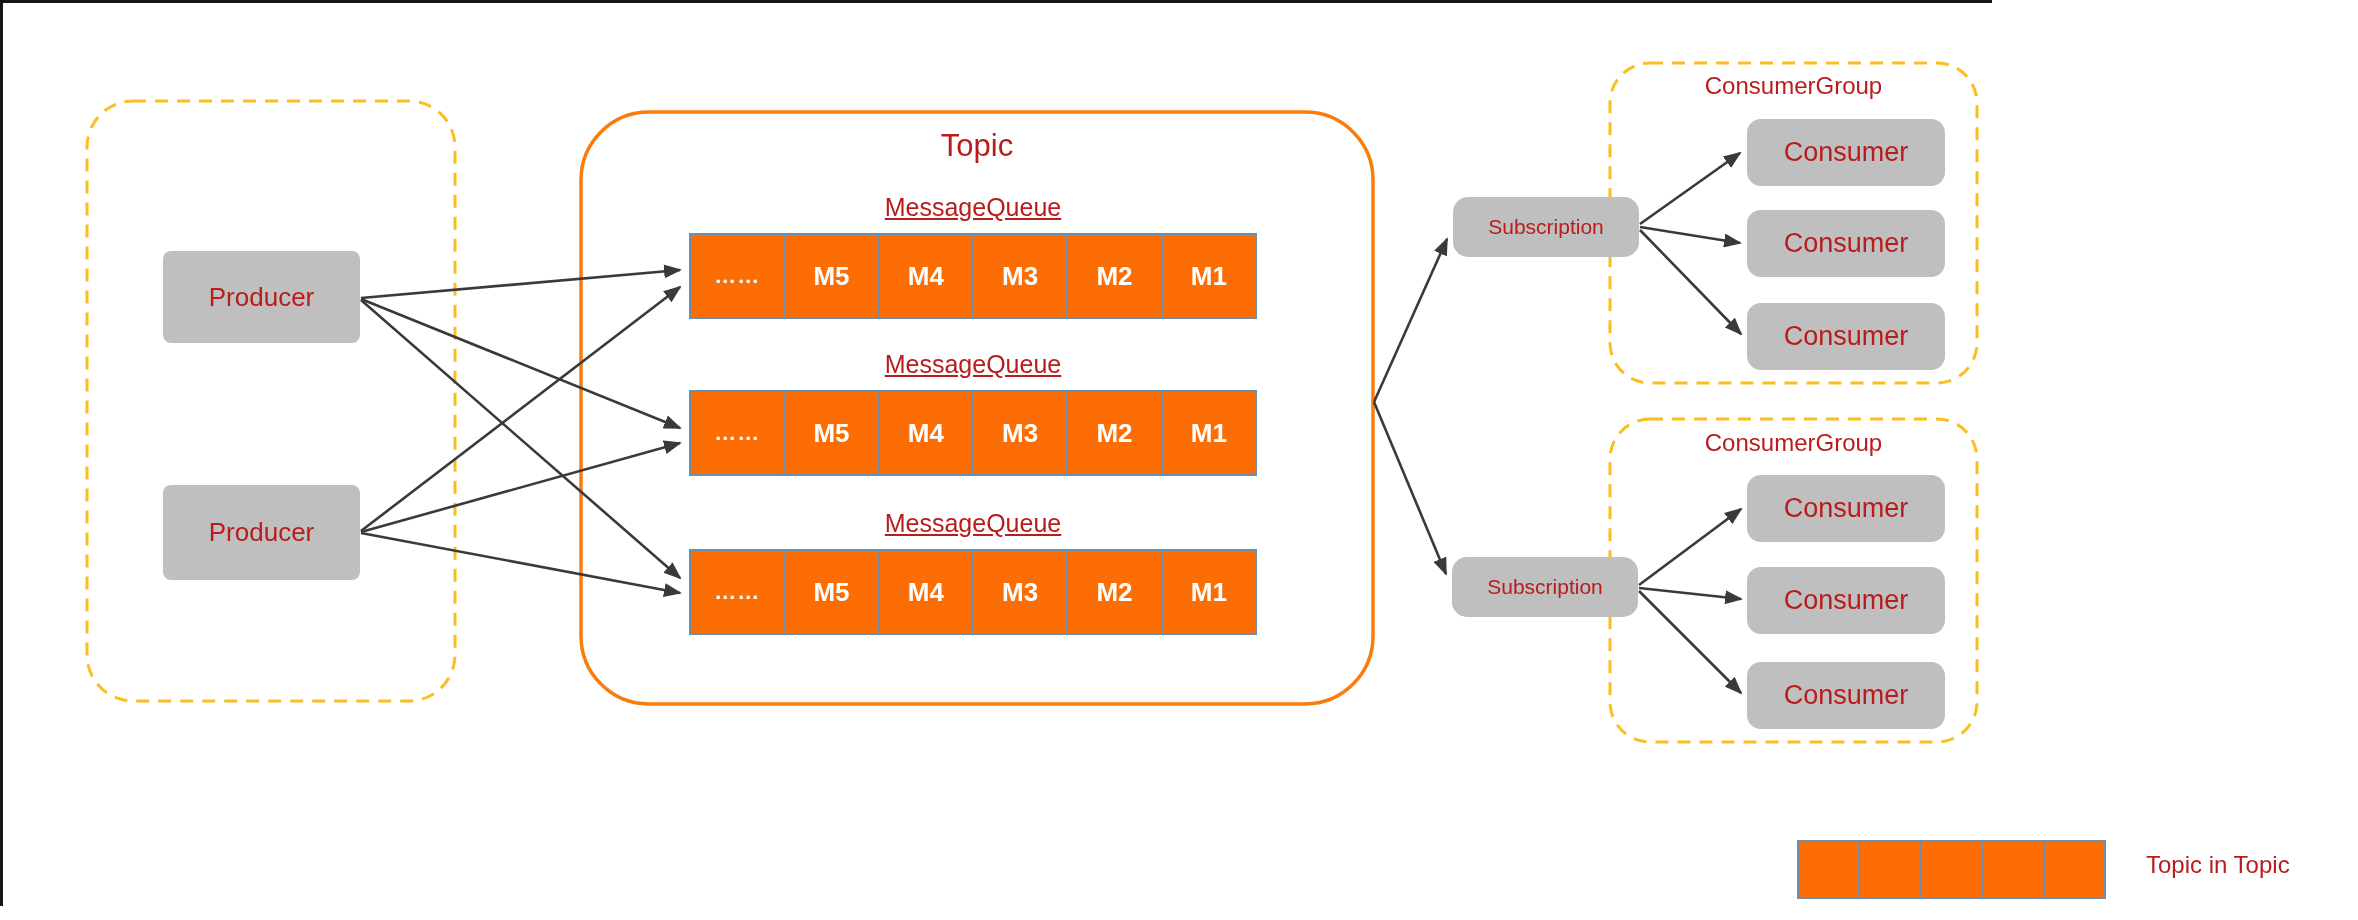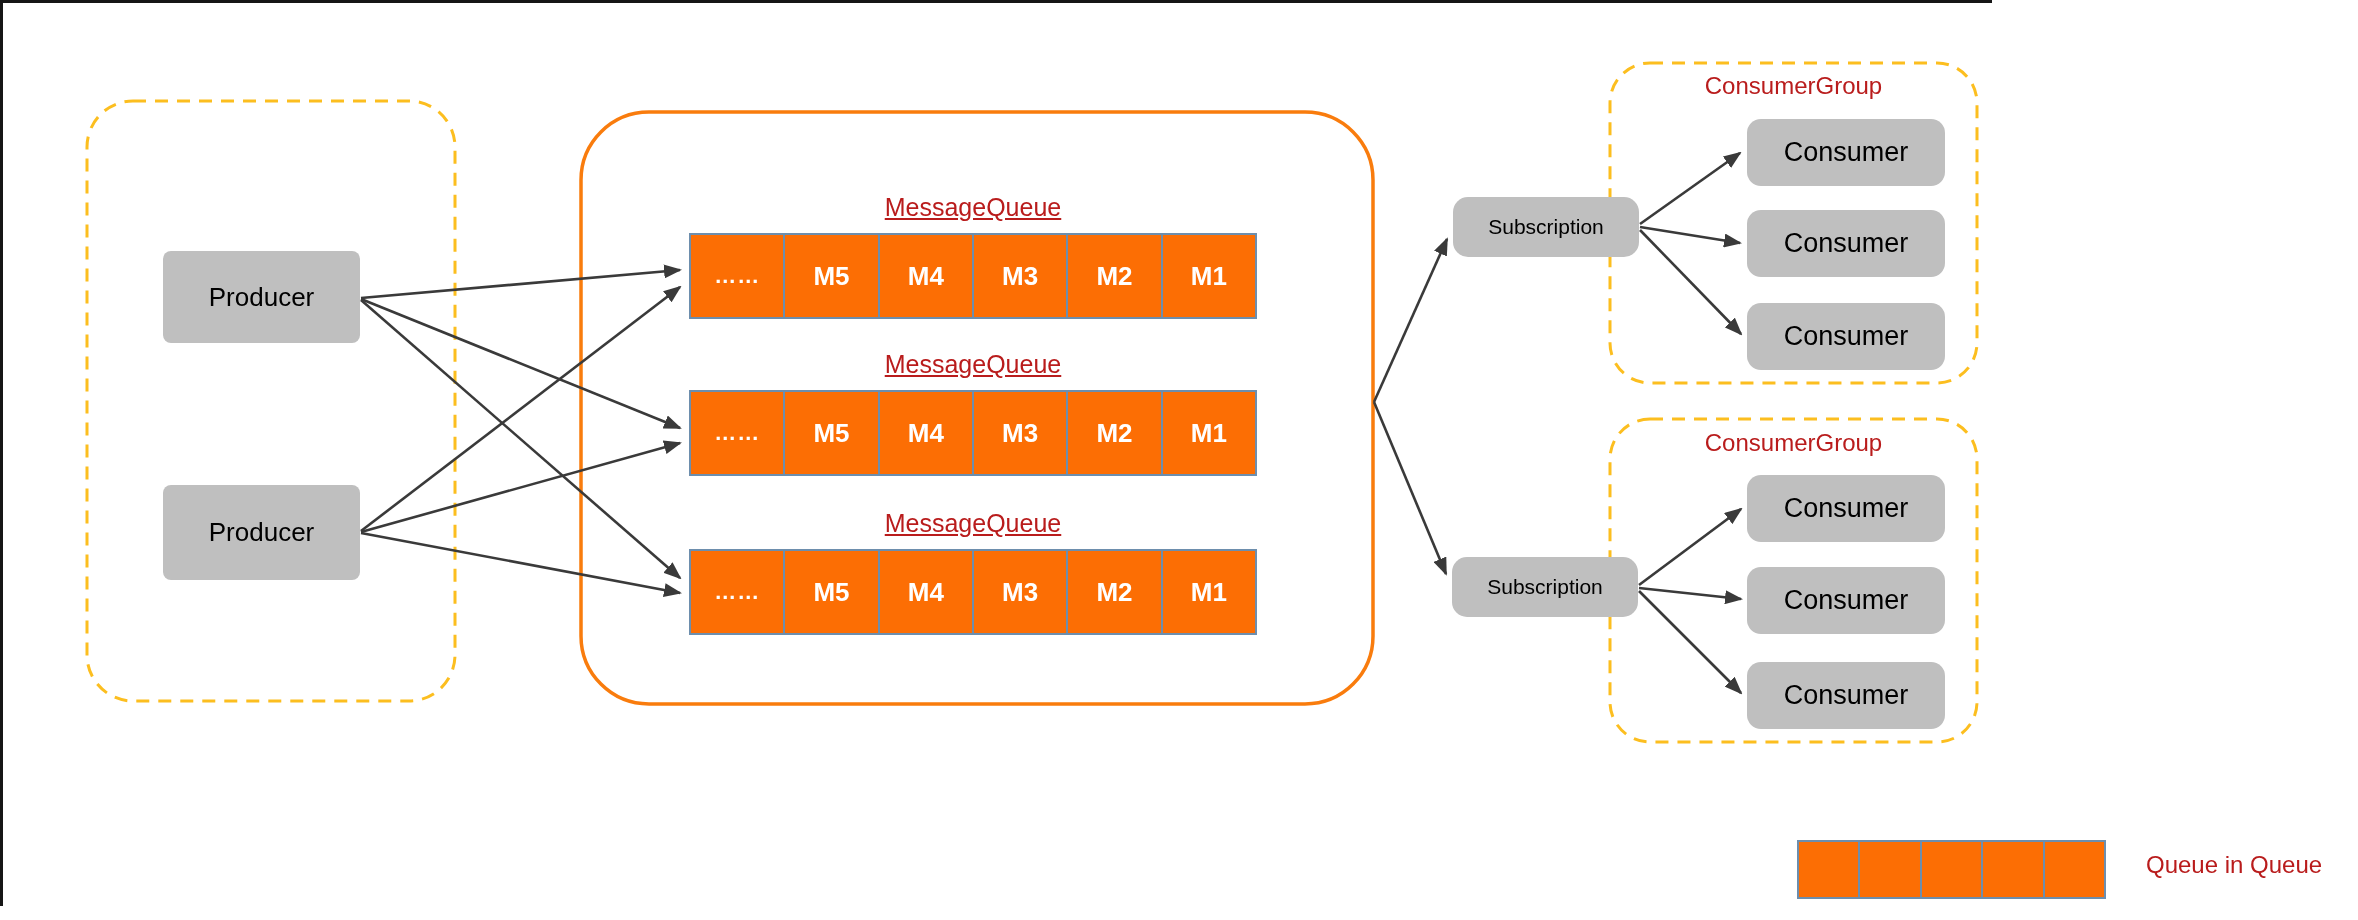--- a/index.html
+++ b/index.html
@@ -7,21 +7,21 @@
     position:relative;
     width:2358px;height:920px;
     background:#ffffff;
     font-family:"Liberation Sans", sans-serif;
     overflow:hidden;
   }
   .layer{position:absolute;left:0;top:0;pointer-events:none;}
   .graybox{
     position:absolute;
     background:#BFBFBF;
-    color:#000000;
+    color:#b91c1c;
     display:flex;align-items:center;justify-content:center;
     text-align:center;
   }
   .producer{border-radius:8px;font-size:26px;}
   .consumer{border-radius:14px;font-size:27px;}
   .subscription{border-radius:15px;font-size:21px;}
   .dlabel{
     position:absolute;color:#b91c1c;text-align:center;
   }
   .topic-title{font-size:31px;}
@@ -54,20 +54,21 @@
     <line x1="1.5" y1="0" x2="1.5" y2="906" stroke="#161616" stroke-width="3"></line>
     <rect x="87" y="101" width="368" height="600" rx="46" fill="none" stroke="#FCBE1F" stroke-width="3" stroke-dasharray="13 9"></rect>
     <rect x="581" y="112" width="792" height="592" rx="68" fill="none" stroke="#F97C0D" stroke-width="3.5"></rect>
     <rect x="1610" y="63" width="367" height="320" rx="40" fill="none" stroke="#FCBE1F" stroke-width="3" stroke-dasharray="13 9"></rect>
     <rect x="1610" y="419" width="367" height="323" rx="40" fill="none" stroke="#FCBE1F" stroke-width="3" stroke-dasharray="13 9"></rect>
   </svg>
 
   <div class="graybox producer" style="left:163px;top:251px;width:197px;height:92px;">Producer</div>
   <div class="graybox producer" style="left:163px;top:485px;width:197px;height:95px;">Producer</div>
 
+  <div class="dlabel topic-title" style="left:581px;top:128px;width:792px;">Topic</div>
 
   <div class="dlabel mq-label" style="left:689px;top:193px;width:568px;">MessageQueue</div>
   <div class="qbar" style="left:689px;top:233px;width:568px;height:86px;">
     <div class="qcell dots">……</div>
     <div class="qcell">M5</div>
     <div class="qcell">M4</div>
     <div class="qcell">M3</div>
     <div class="qcell">M2</div>
     <div class="qcell">M1</div>
   </div>
@@ -105,21 +106,21 @@
   <div class="graybox consumer" style="left:1747px;top:567px;width:198px;height:67px;">Consumer</div>
   <div class="graybox consumer" style="left:1747px;top:662px;width:198px;height:67px;">Consumer</div>
 
   <div class="qbar" style="left:1797px;top:840px;width:309px;height:59px;">
     <div class="qcell"></div>
     <div class="qcell"></div>
     <div class="qcell"></div>
     <div class="qcell"></div>
     <div class="qcell"></div>
   </div>
-  <div class="dlabel legend-label" style="left:2146px;top:851px;width:210px;">Queue in Queue</div>
+  <div class="dlabel legend-label" style="left:2146px;top:851px;width:210px;">Topic in Topic</div>
 
   <svg class="layer" width="2358" height="920">
     <defs>
       <marker id="ah" markerUnits="userSpaceOnUse" markerWidth="18" markerHeight="14" refX="16" refY="7" orient="auto">
         <path d="M0,0 L18,7 L0,14 z" fill="#3A3A3A"></path>
       </marker>
     </defs>
     <g stroke="#3A3A3A" stroke-width="2.6" fill="none">
       <line x1="361" y1="298" x2="680" y2="270" marker-end="url(#ah)"></line>
       <line x1="361" y1="299" x2="680" y2="428" marker-end="url(#ah)"></line>

